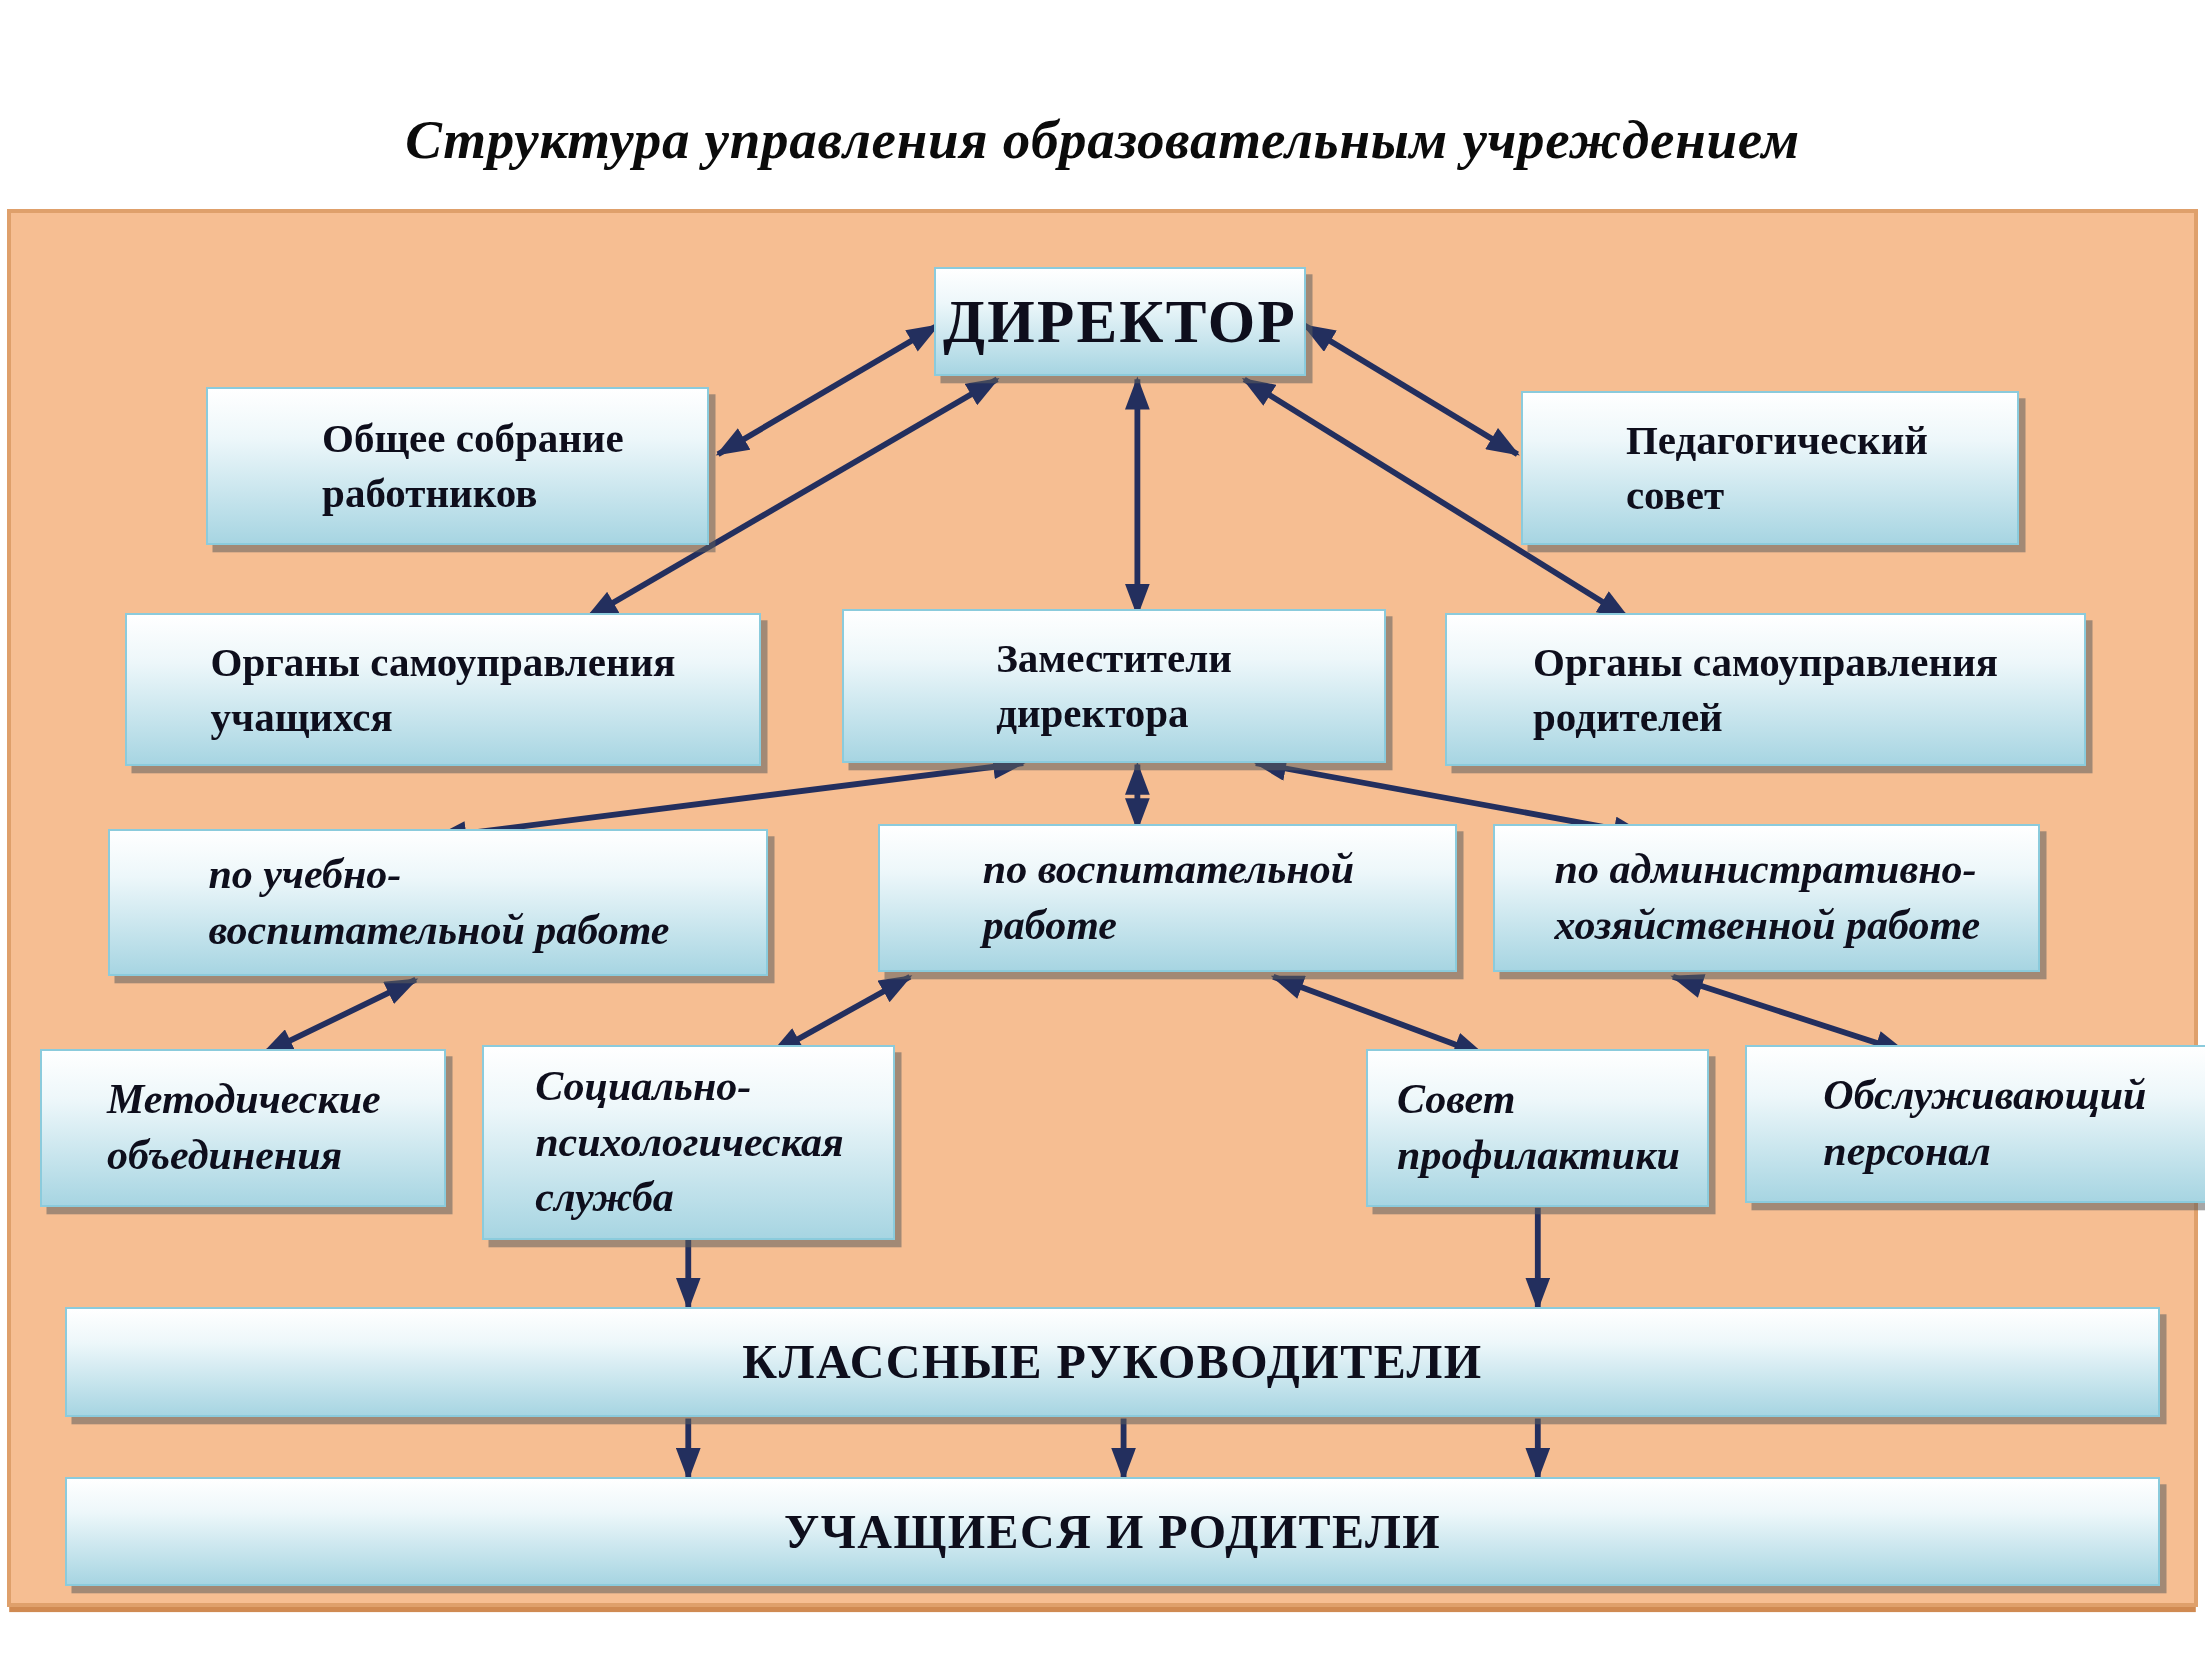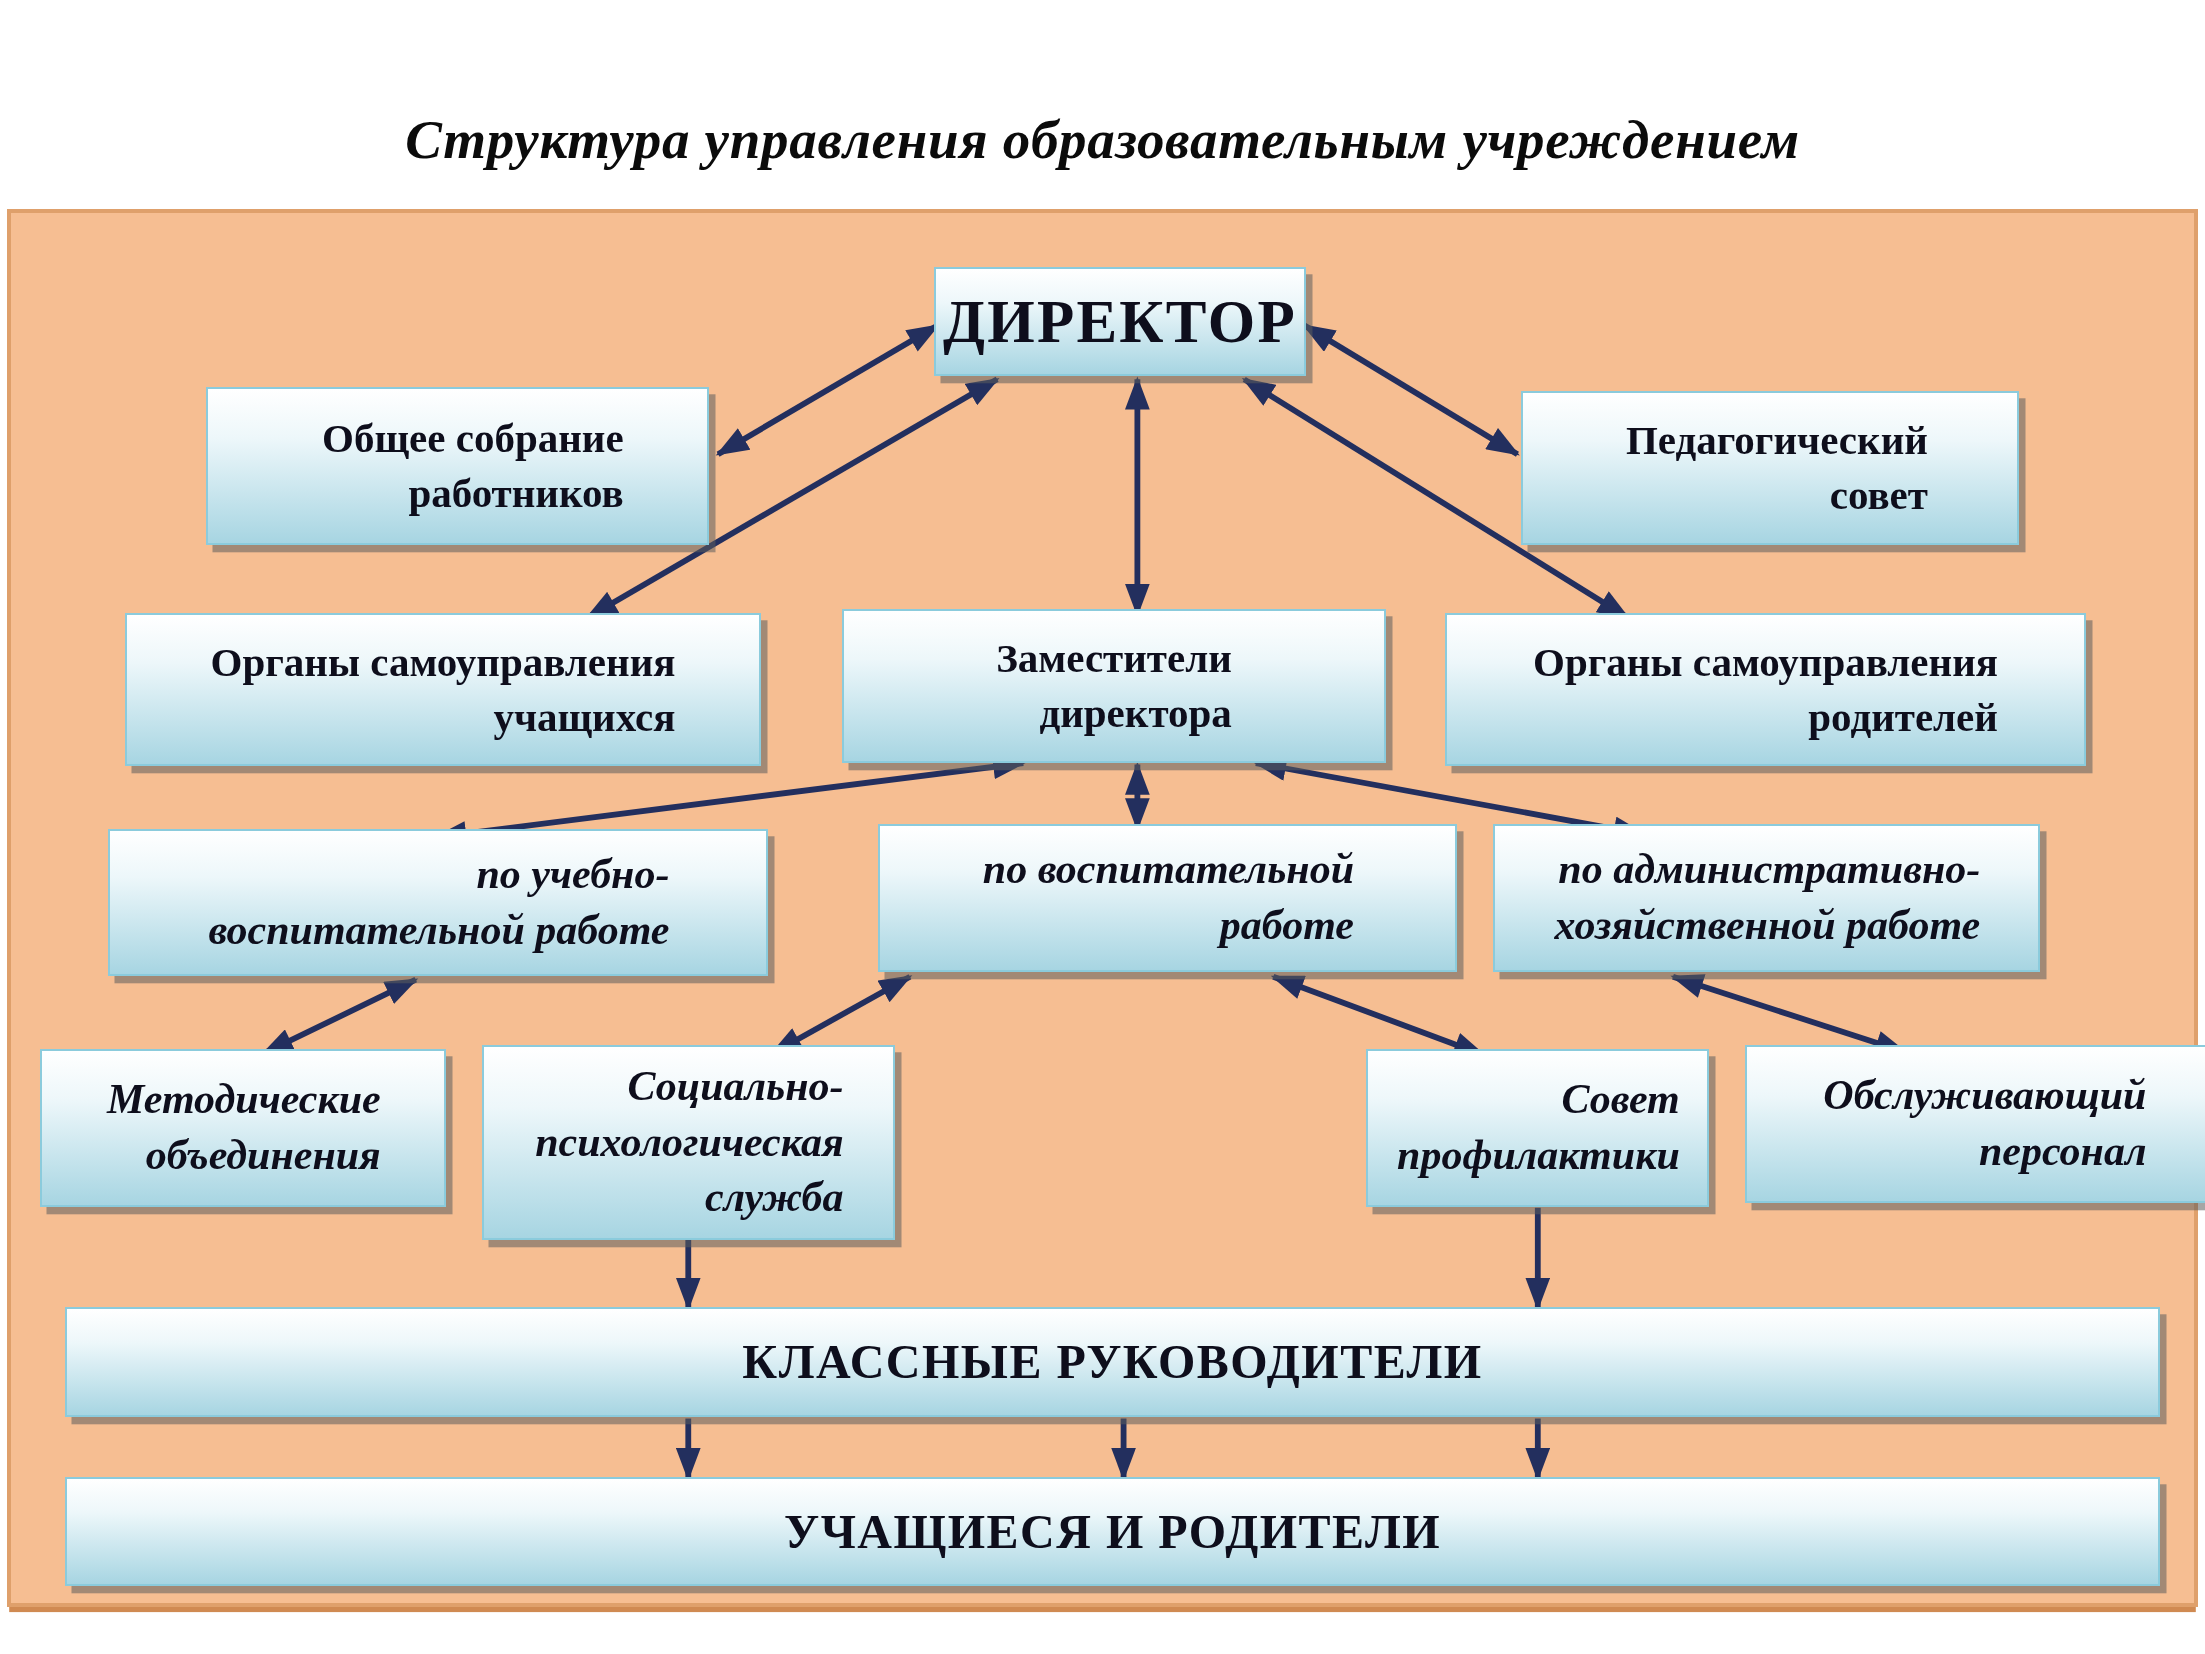--- a/index.html
+++ b/index.html
@@ -32,21 +32,21 @@
 
   svg.connectors{
     position:absolute; left:0; top:0; width:2205px; height:1654px;
     pointer-events:none; z-index:2;
   }
   svg.connectors line{ stroke:var(--arrow); stroke-width:8; }
 
   .node{
     position:absolute; z-index:3;
     display:flex; align-items:center; justify-content:center;
-    text-align:right; white-space:pre-line;
+    text-align:left; white-space:pre-line;
     color:var(--ink); font-weight:bold; font-size:41px; line-height:1.33;
     background:linear-gradient(to bottom, var(--box-top) 0%, var(--box-mid) 32%, var(--box-bottom) 100%);
     border:2.9px solid var(--box-border);
     box-shadow:6.5px 7.3px 0 rgba(92,92,92,0.55);
     padding:4.4px 10.2px;
   }
   .node.italic{ font-style:italic; font-size:42px;padding-left:12px; }
   .node.big{ font-size:61px; letter-spacing:2.2px; }
   .node.wide{ font-size:48px; letter-spacing:1.5px; }
 </style>

